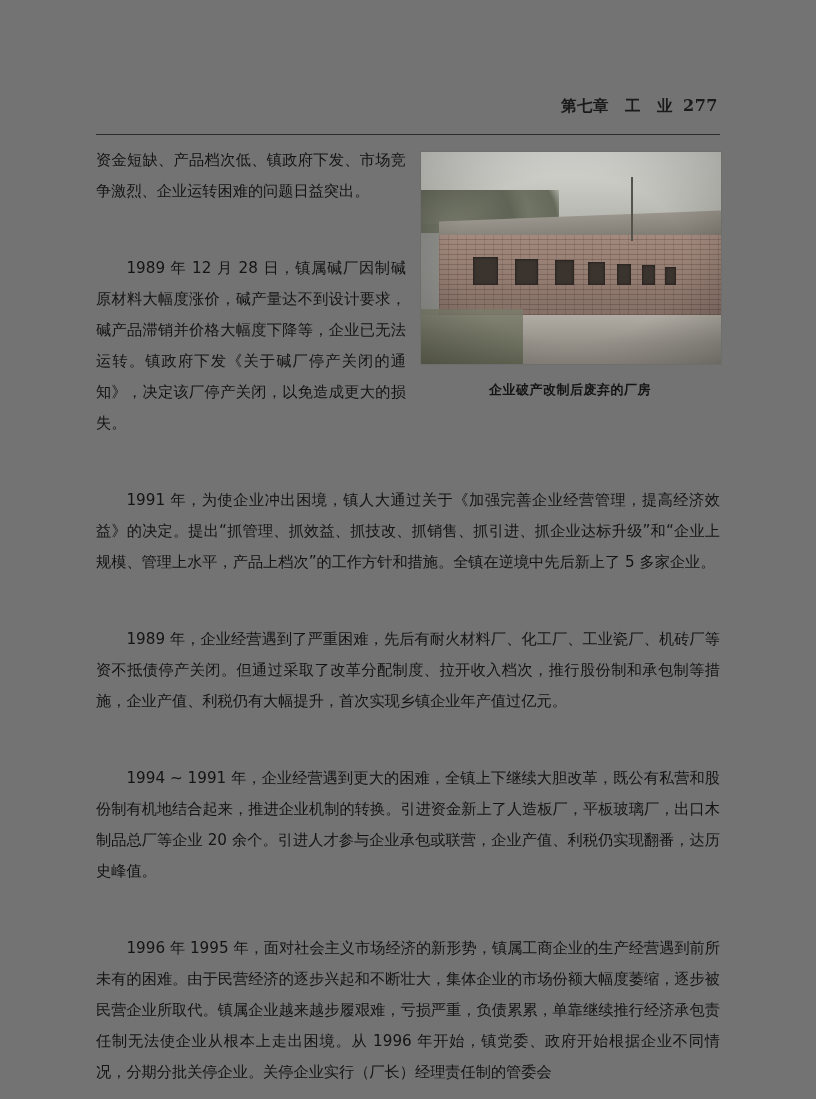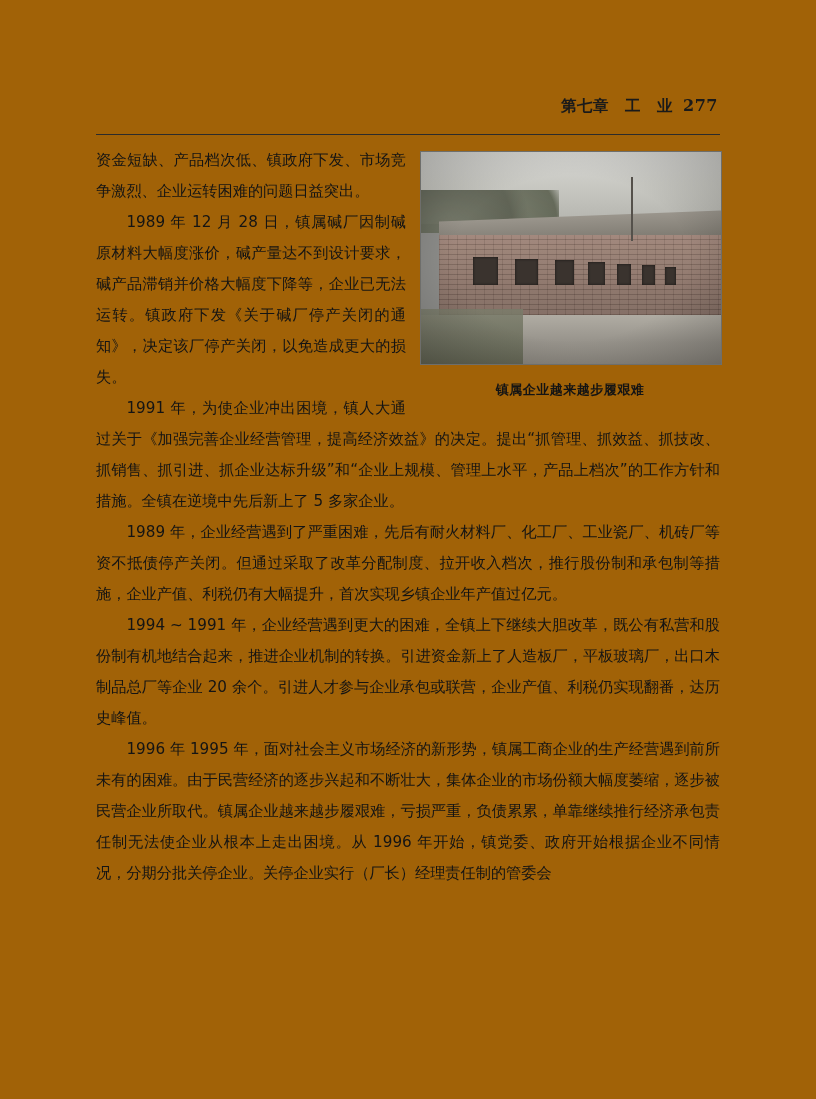--- a/index.html
+++ b/index.html
@@ -7,21 +7,21 @@
     padding: 0;
     background: #ffffff;
   }
   body {
     font-family: "DejaVu Sans", "Liberation Sans", sans-serif;
   }
   .page {
     position: relative;
     width: 816px;
     height: 1099px;
-    background: #a16207;
+    background: #737373;
     overflow: hidden;
   }
   .page-inner {
     position: absolute;
     left: 96px;
     top: 96px;
     width: 624px;
   }
   
   .header {
@@ -56,20 +56,21 @@
     line-height: 31px;
     color: #141414;
     text-align: justify;
     text-justify: inter-ideograph;
   }
   .body-text p {
     margin: 0;
   }
   .body-text p.indent {
     text-indent: 2em;
+    margin-top: 46px;
   }
   
   .figure {
     float: right;
     width: 300px;
     margin: 6px 0 0 14px;
   }
   .figure .photo {
     width: 300px;
     height: 212px;
@@ -172,21 +173,21 @@
             <div class="win" style="left:53%;top:34%;width:6%;height:28%;"></div>
             <div class="win" style="left:63%;top:36%;width:5%;height:26%;"></div>
             <div class="win" style="left:72%;top:38%;width:4.5%;height:24%;"></div>
             <div class="win" style="left:80%;top:40%;width:4%;height:22%;"></div>
           </div>
           <div class="pole"></div>
           <div class="ground"></div>
           <div class="grass"></div>
           <div class="vignette"></div>
         </div>
-        <div class="caption">镇属企业越来越步履艰难</div>
+        <div class="caption">企业破产改制后废弃的厂房</div>
       </div>
 
       <p>资金短缺、产品档次低、镇政府下发、市场竞争激烈、企业运转困难的问题日益突出。</p>
       <p class="indent">1989 年 12 月 28 日，镇属碱厂因制碱原材料大幅度涨价，碱产量达不到设计要求，碱产品滞销并价格大幅度下降等，企业已无法运转。镇政府下发《关于碱厂停产关闭的通知》，决定该厂停产关闭，以免造成更大的损失。</p>
       <p class="indent">1991 年，为使企业冲出困境，镇人大通过关于《加强完善企业经营管理，提高经济效益》的决定。提出“抓管理、抓效益、抓技改、抓销售、抓引进、抓企业达标升级”和“企业上规模、管理上水平，产品上档次”的工作方针和措施。全镇在逆境中先后新上了 5 多家企业。</p>
       <p class="indent">1989 年，企业经营遇到了严重困难，先后有耐火材料厂、化工厂、工业瓷厂、机砖厂等资不抵债停产关闭。但通过采取了改革分配制度、拉开收入档次，推行股份制和承包制等措施，企业产值、利税仍有大幅提升，首次实现乡镇企业年产值过亿元。</p>
       <p class="indent">1994 ~ 1991 年，企业经营遇到更大的困难，全镇上下继续大胆改革，既公有私营和股份制有机地结合起来，推进企业机制的转换。引进资金新上了人造板厂，平板玻璃厂，出口木制品总厂等企业 20 余个。引进人才参与企业承包或联营，企业产值、利税仍实现翻番，达历史峰值。</p>
       <p class="indent">1996 年 1995 年，面对社会主义市场经济的新形势，镇属工商企业的生产经营遇到前所未有的困难。由于民营经济的逐步兴起和不断壮大，集体企业的市场份额大幅度萎缩，逐步被民营企业所取代。镇属企业越来越步履艰难，亏损严重，负债累累，单靠继续推行经济承包责任制无法使企业从根本上走出困境。从 1996 年开始，镇党委、政府开始根据企业不同情况，分期分批关停企业。关停企业实行（厂长）经理责任制的管委会</p>
     </div>
   </div>

